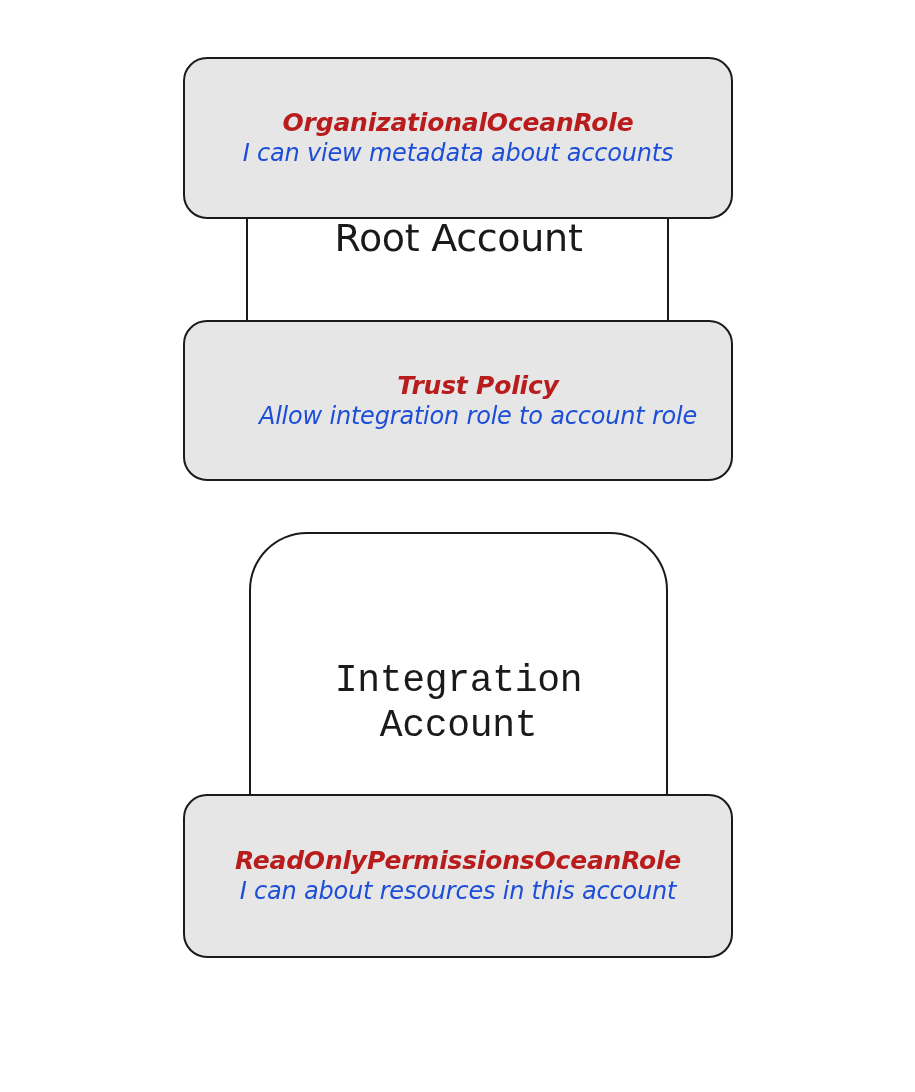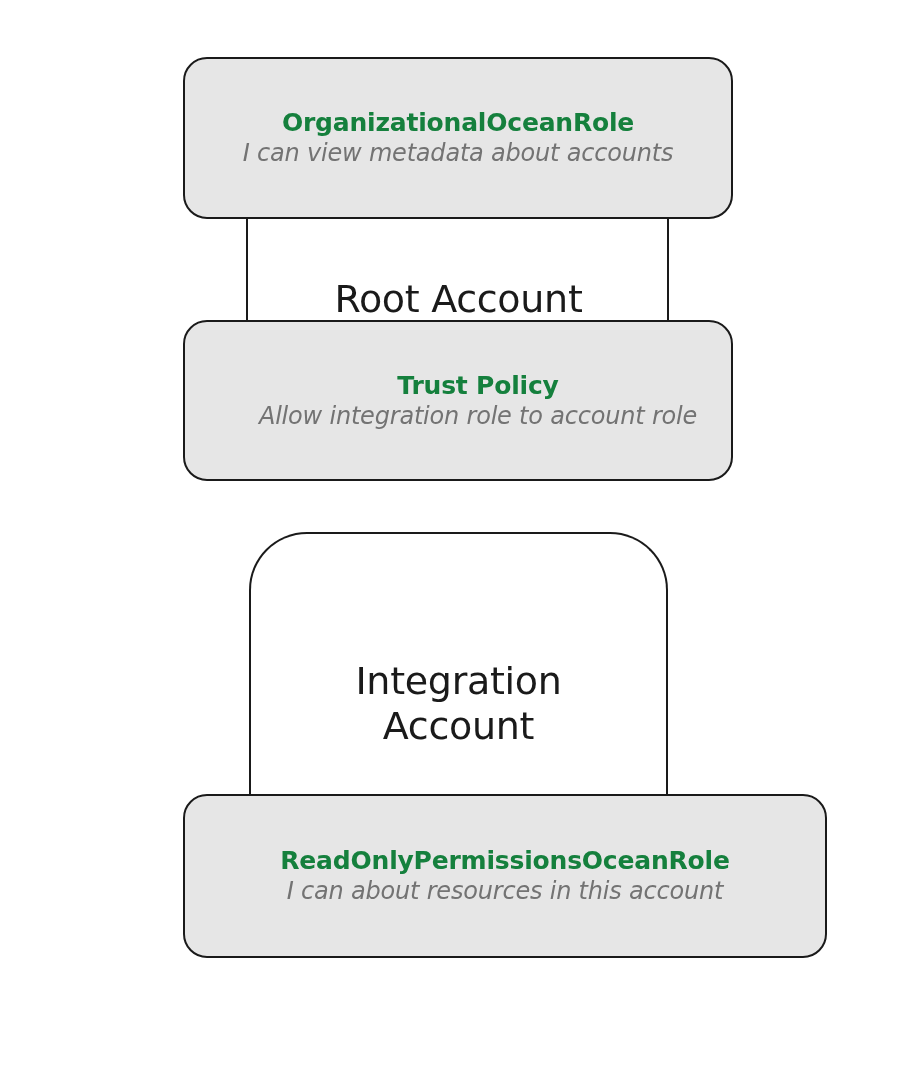--- a/index.html
+++ b/index.html
@@ -32,44 +32,45 @@
     display: flex;
     flex-direction: column;
     align-items: center;
     justify-content: center;
     z-index: 3;
   }
   .role-title {
     font-weight: bold;
     font-size: 25px;
     letter-spacing: -0.2px;
-    color: #15803d;
+    color: #b91c1c;
     line-height: 1.16;
     text-align: center;
     white-space: nowrap;
+    font-style: italic;
   }
   .role-sub {
     font-style: italic;
     font-size: 24px;
     letter-spacing: -0.2px;
-    color: #737373;
+    color: #1d4ed8;
     line-height: 1.16;
     text-align: center;
     white-space: nowrap;
     margin-top: 3px;
   }
 
   
   #root-account-band {
     position: absolute;
     box-sizing: border-box;
     background: #ffffff;
     z-index: 1;
     display: flex;
-    align-items: flex-end;
+    align-items: flex-start;
     justify-content: center;
   }
   .rail {
     position: absolute;
     width: 2.2px;
     background: #1a1a1a;
     z-index: 2;
   }
   .account-label {
     font-size: 38px;
@@ -87,20 +88,21 @@
     box-sizing: border-box;
     background: #ffffff;
     border: 2.2px solid #1a1a1a;
     border-bottom: none;
     border-top-left-radius: 58px;
     border-top-right-radius: 58px;
     z-index: 1;
     display: flex;
     align-items: center;
     justify-content: center;
+    font-family: Liberation Mono, monospace;
   }
   #integration-account .account-label {
     padding-top: 78px;
   }
 </style>
 </head>
 <body>
 
 <div id="canvas">
 
@@ -118,18 +120,18 @@
   <div class="role-card" style="left:183px; top:320px; width:550px; height:161px;padding-left:40px;">
     <div class="role-title">Trust Policy</div>
     <div class="role-sub">Allow integration role to account role</div>
   </div>
 
   <div id="integration-account" style="left:249px; top:532px; width:419px; height:264px;">
     <div class="account-label">Integration
 Account</div>
   </div>
 
-  <div class="role-card" style="left:183px; top:794px; width:644px; height:164px;">
+  <div class="role-card" style="left:183px; top:794px; width:550px; height:164px;">
     <div class="role-title">ReadOnlyPermissionsOceanRole</div>
     <div class="role-sub">I can about resources in this account</div>
   </div>
 
 </div>
 
 </body></html>

